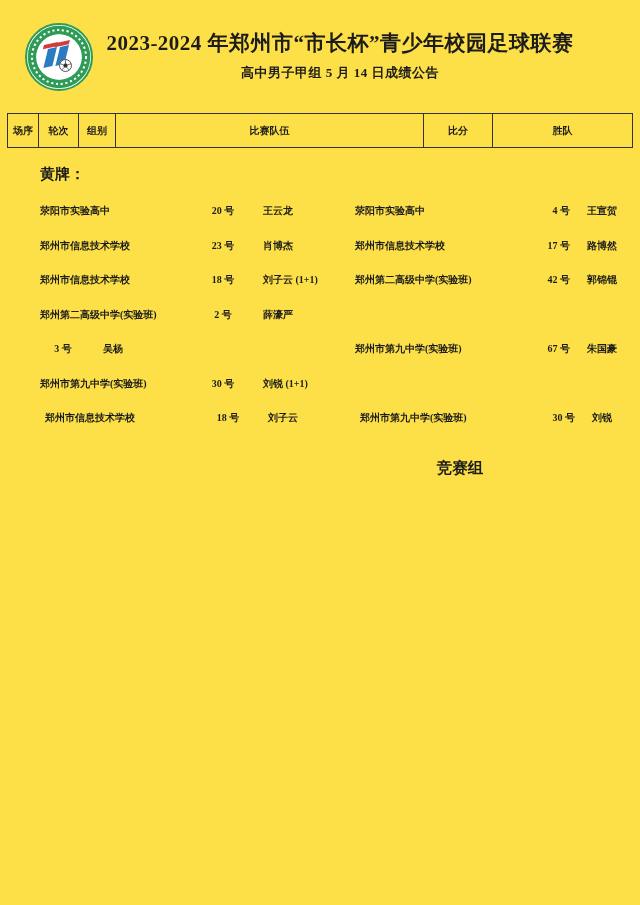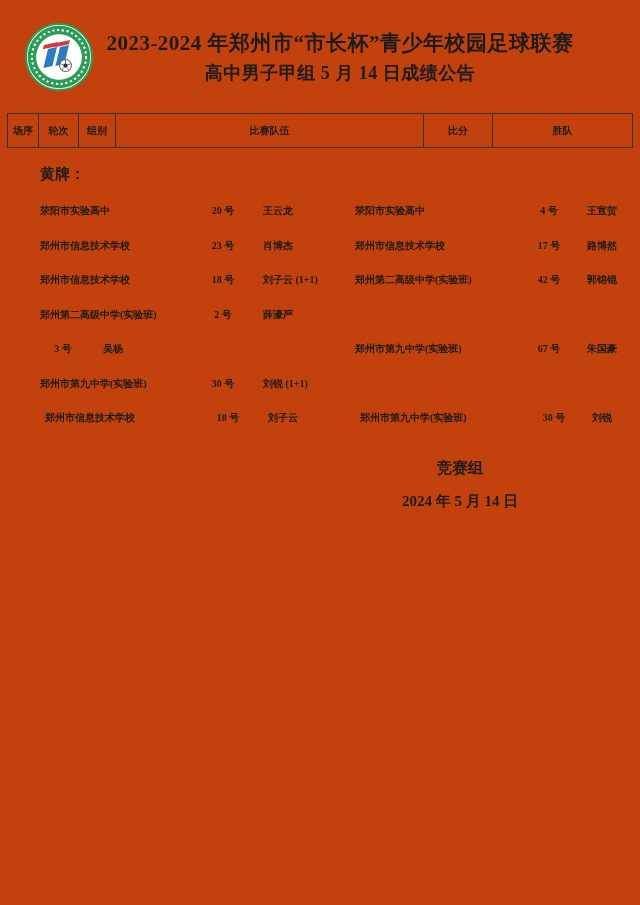--- a/index.html
+++ b/index.html
@@ -2,28 +2,28 @@
 <html><head>
 <meta charset="utf-8">
 <style>
   html,body{margin:0;padding:0;}
   body{
     width:640px;height:905px;background:#ffffff;
     font-family:"Liberation Serif","DejaVu Serif",serif;
     font-weight:700;color:#1c1c1c;
     -webkit-font-smoothing:antialiased;
   }
-  .page{position:relative;width:640px;height:905px;background:#c2410c;overflow:hidden;}
+  .page{position:relative;width:640px;height:905px;background:#fde047;overflow:hidden;}
 
   
   .doc-header{position:relative;padding-top:28px;min-height:70px;}
   .logo{position:absolute;left:24px;top:22px;width:70px;height:70px;}
   .titles{text-align:center;padding-left:50px;padding-right:10px;}
   .title-l1{font-size:21px;line-height:30px;letter-spacing:0.5px;}
-  .title-l2{font-size:18px;line-height:30px;letter-spacing:0.5px;}
+  .title-l2{font-size:13px;line-height:30px;letter-spacing:0.5px;}
 
   
   table.results{
     border-collapse:collapse;table-layout:fixed;
     width:625px;margin:15px 0 0 7px;
   }
   table.results th,table.results td{
     border:1.5px solid #333;text-align:center;vertical-align:middle;
     padding:0 2px;overflow:hidden;white-space:nowrap;
   }
@@ -32,21 +32,21 @@
   
   .card-section{margin-left:40px;margin-right:4px;}
   .card-label{font-size:15px;margin-top:17px;margin-bottom:16px;}
   .card-row{display:flex;margin-bottom:13.5px;line-height:21px;font-size:10px;}
   .card-col{display:flex;white-space:nowrap;}
   .col-left{width:315px;flex:none;}
   .col-right{flex:1;}
   .col-left .school{width:160px;flex:none;}
   .col-left .num{width:46px;flex:none;text-align:center;}
   .col-right .school{width:173px;flex:none;}
-  .col-right .num{width:42px;flex:none;text-align:center;}
+  .col-right .num{width:42px;flex:none;text-align:right;}
   .player{margin-left:17px;}
   .red-section .card-row{padding-left:5px;}
   .red-section .card-label{margin-bottom:12px;}
 
   
   .doc-footer{margin-top:30px;margin-left:340px;width:240px;text-align:center;}
   .signature{font-size:15.5px;margin-bottom:13px;}
   .date{font-size:15px;}
 </style>
 </head>
@@ -180,16 +180,15 @@
             <span class="school">郑州市第九中学(实验班)</span>
             <span class="num">30 号</span>
             <span class="player">刘锐</span>
           </div>
         </div>
       </div>
   </section>
 
   <footer class="doc-footer">
     <div class="signature">竞赛组</div>
-    <div class="date">2024 年 5 月 14 日</div>
   </footer>
 
 </div>
 
 </body></html>

